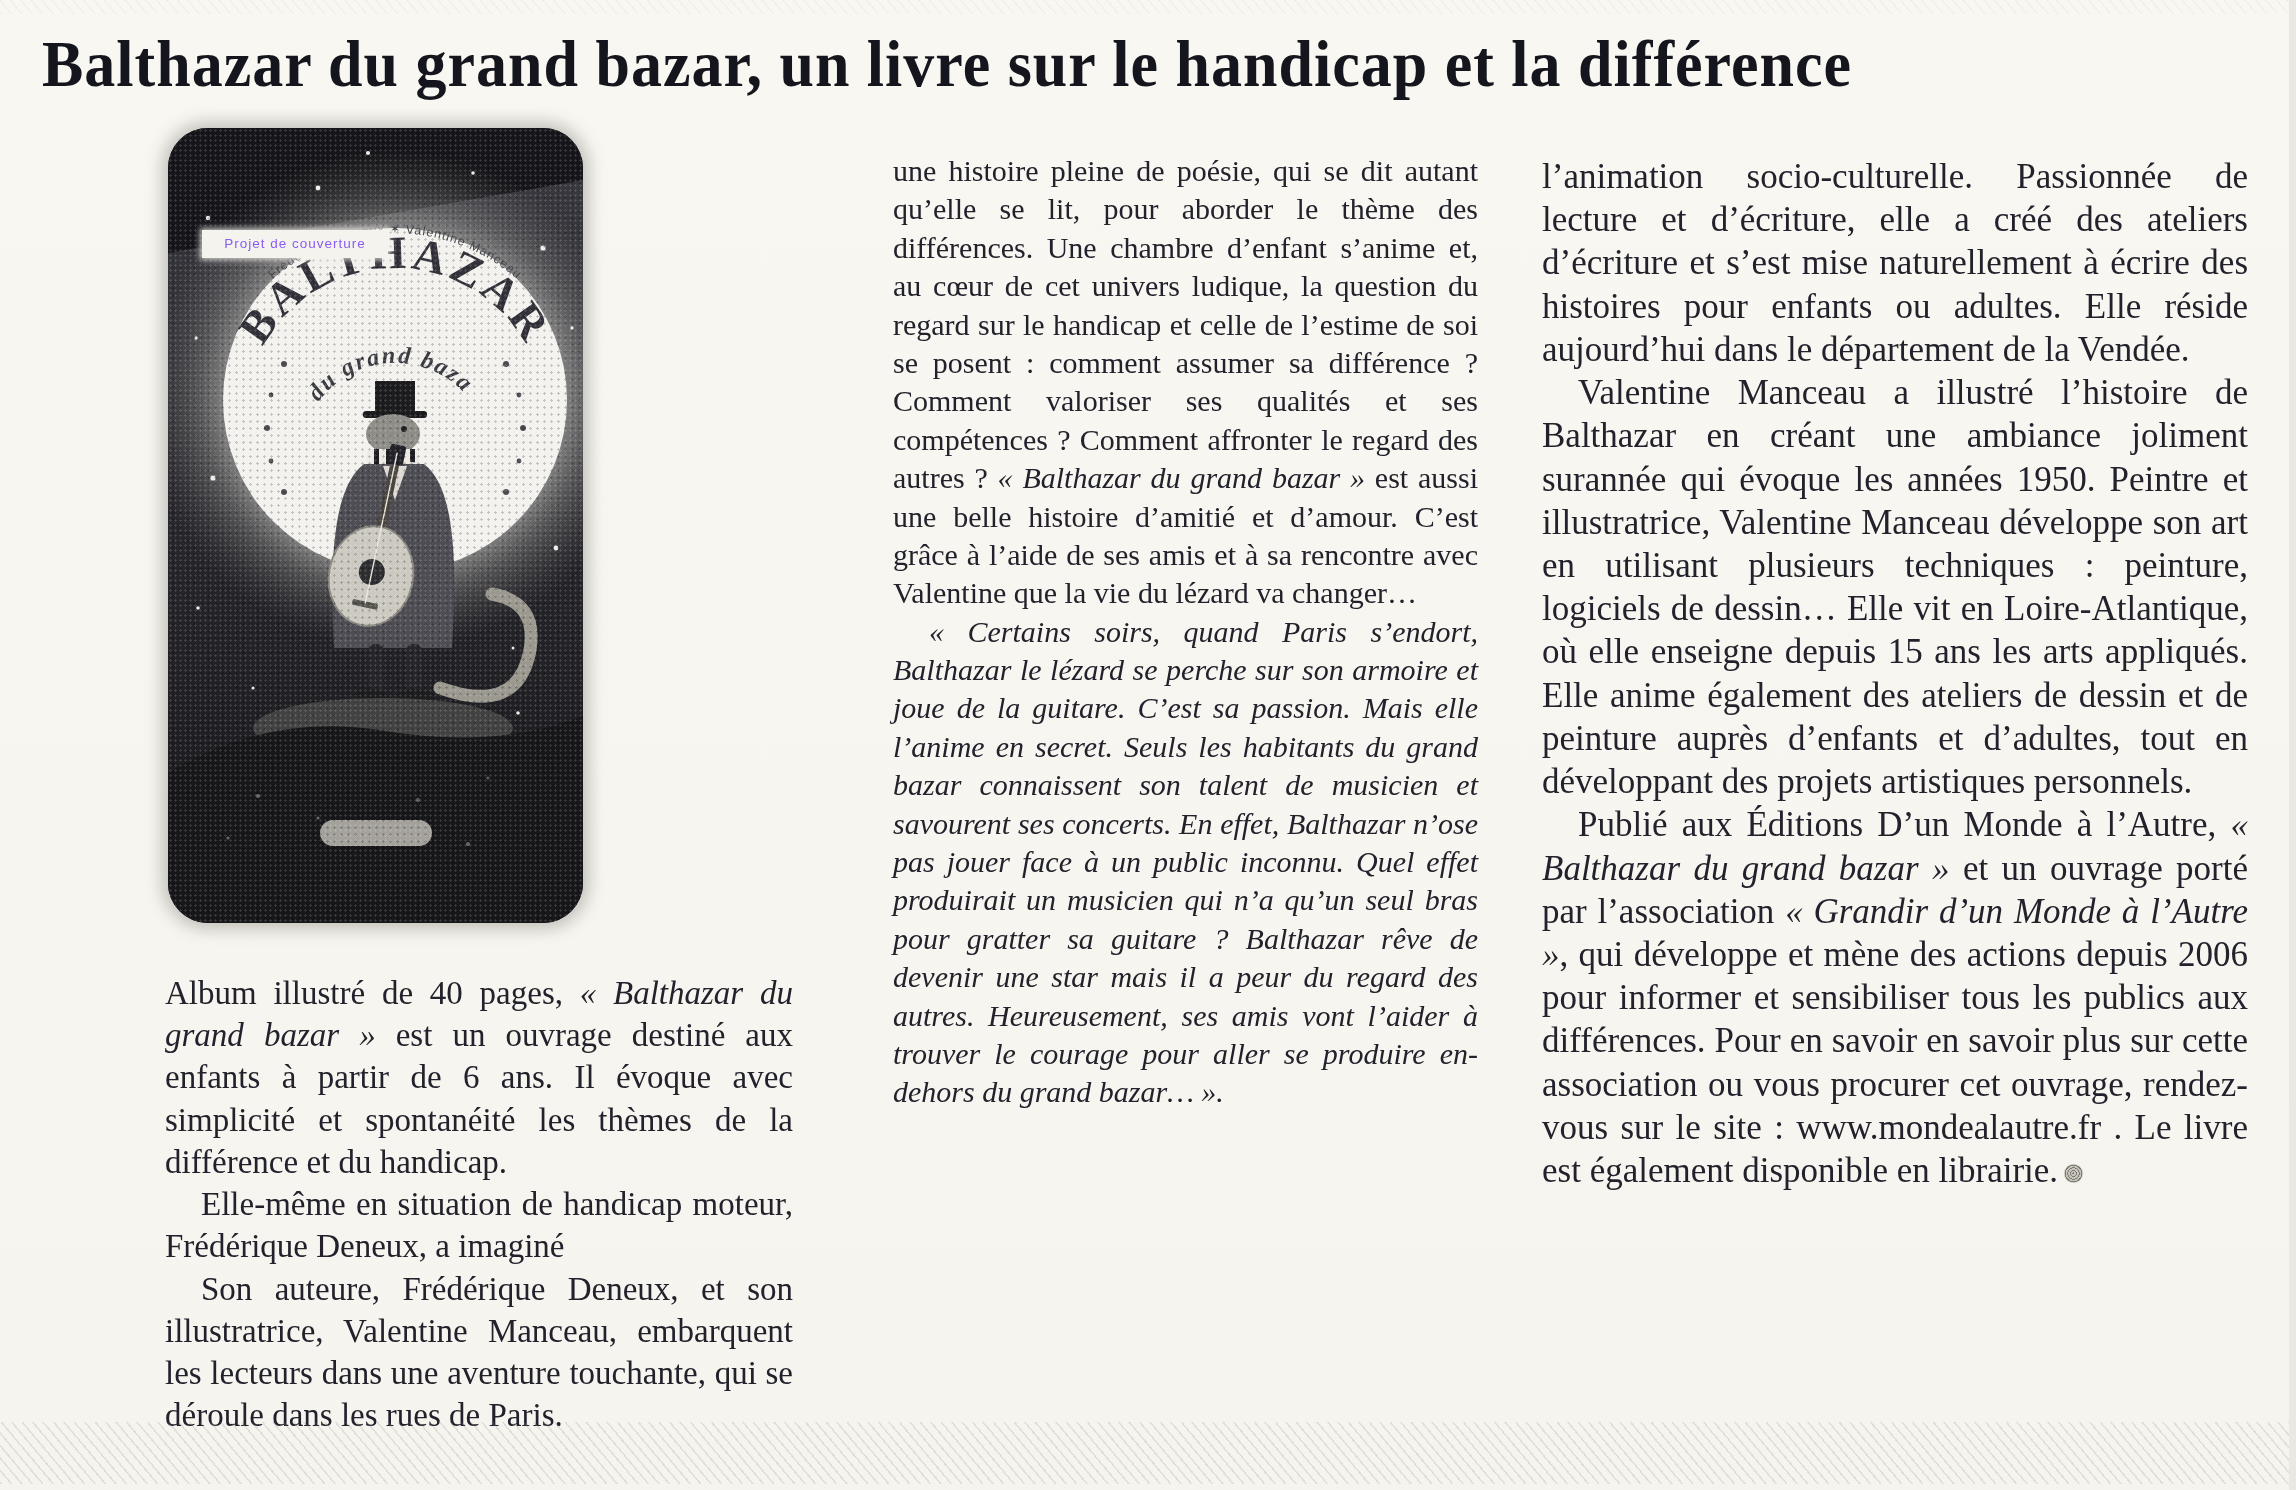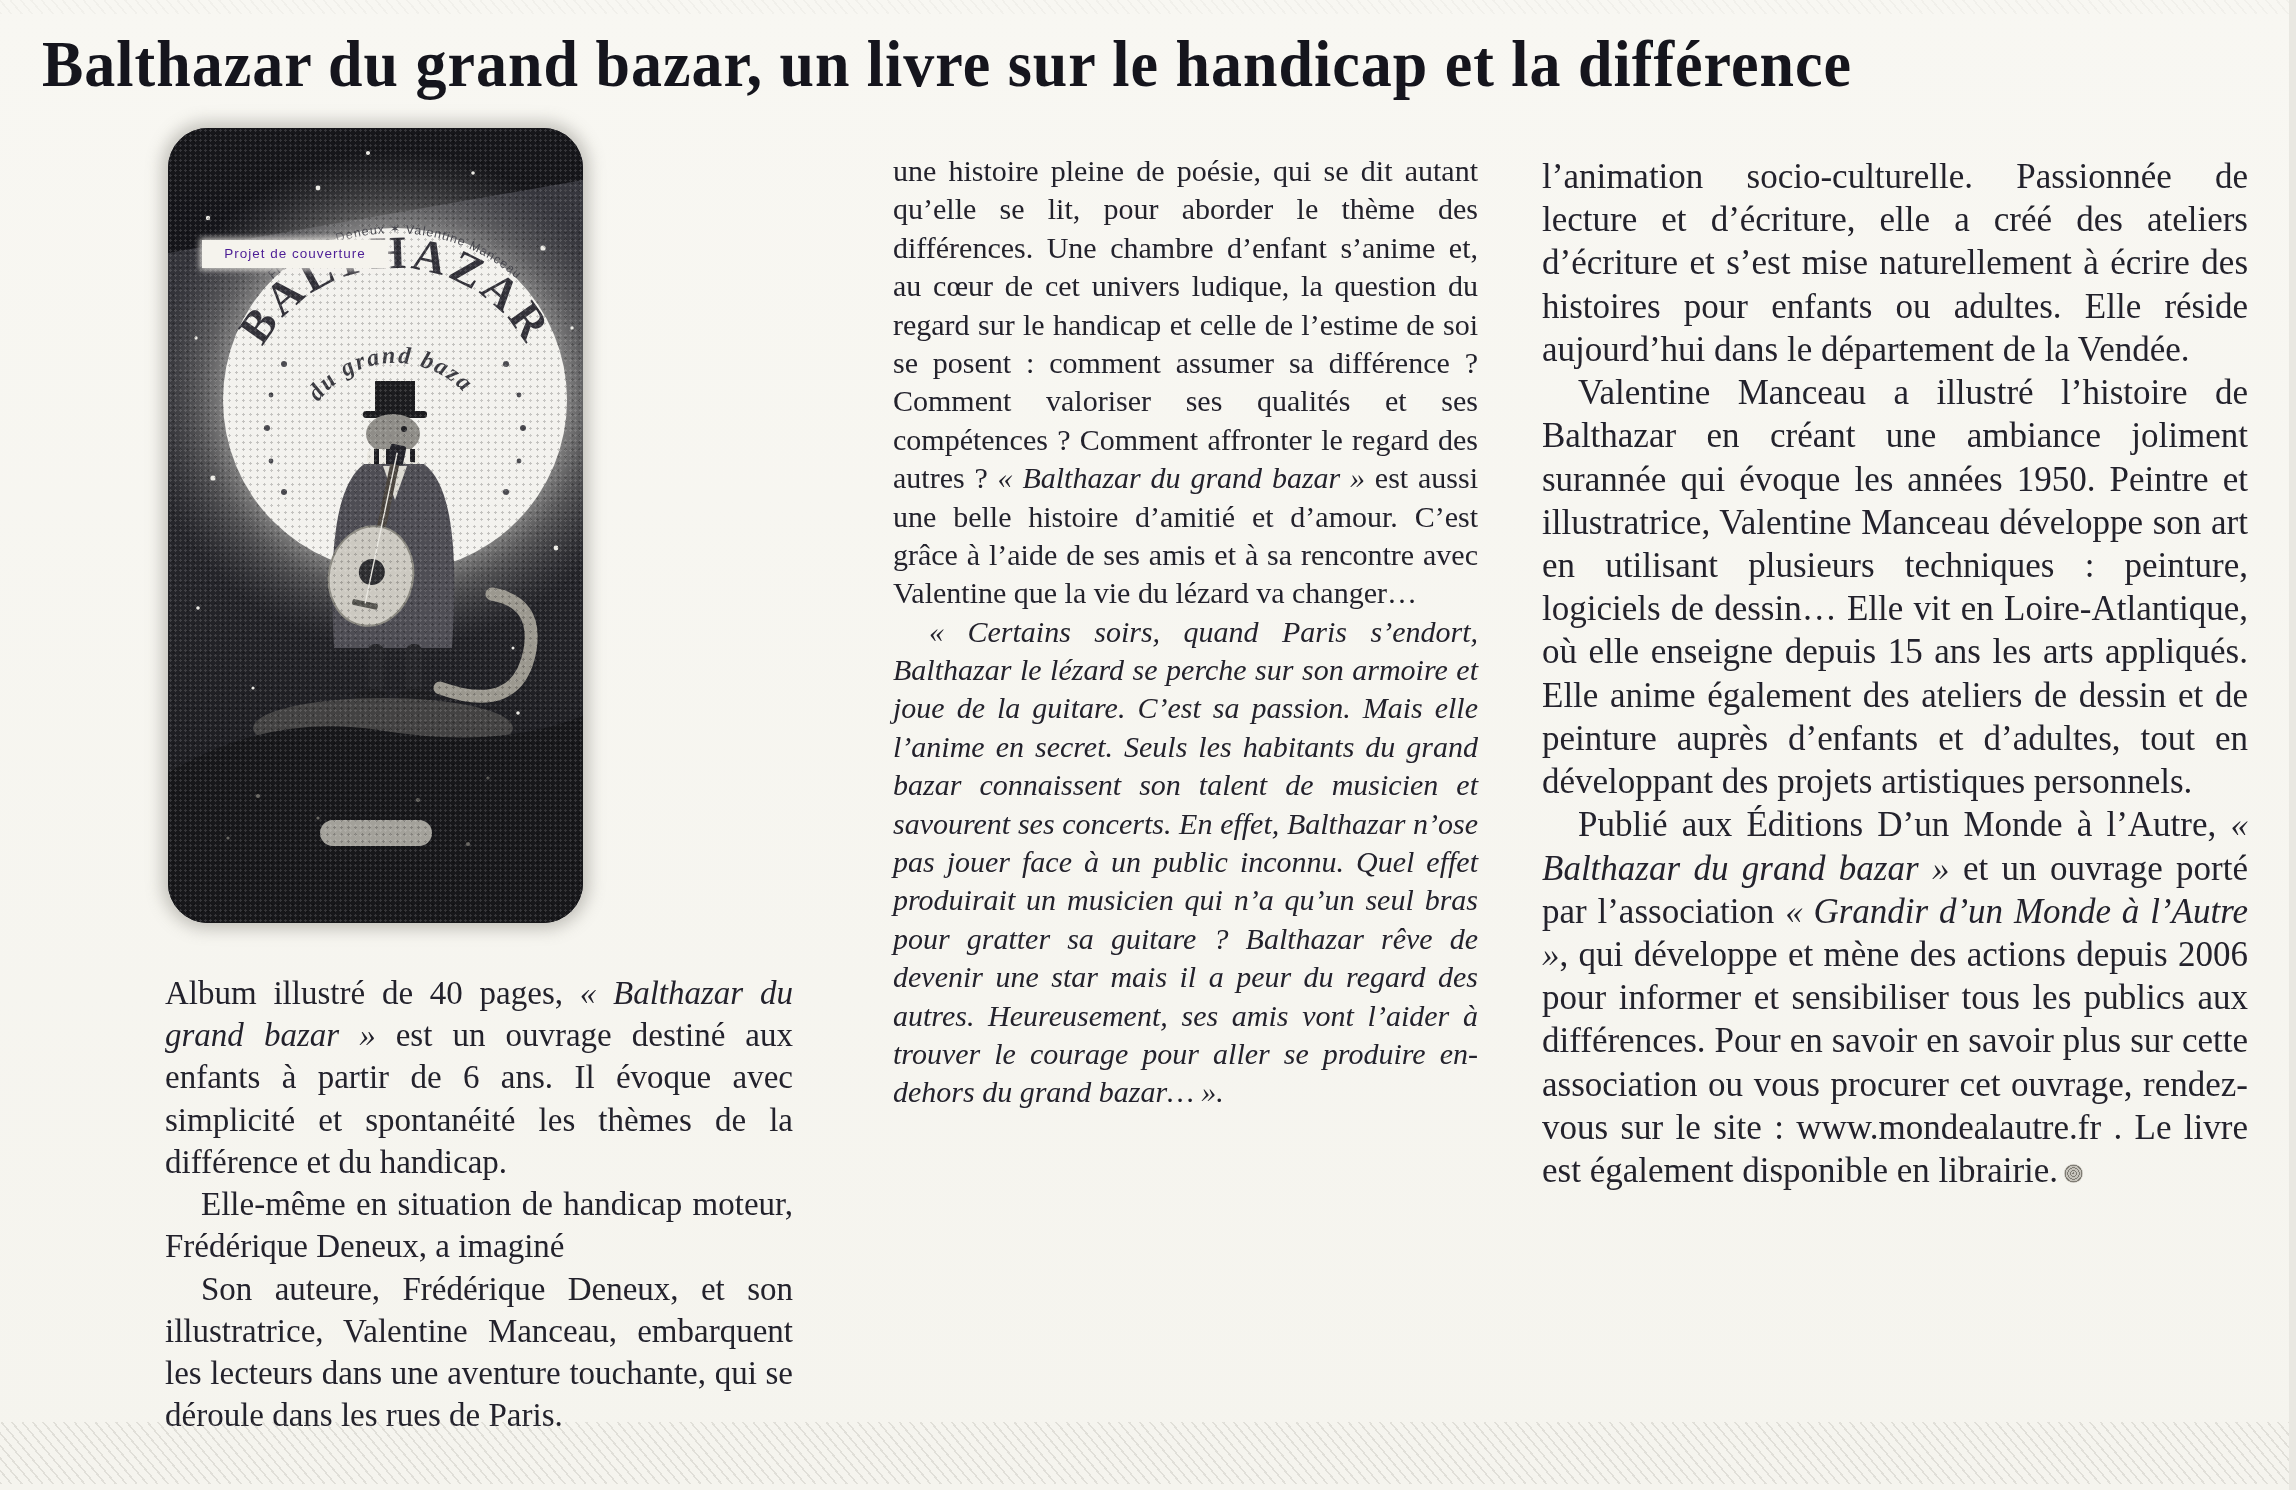--- a/index.html
+++ b/index.html
@@ -37,22 +37,22 @@
   }
   .cover svg{position:absolute;inset:0;border-radius:40px;}
   .cover::after{
     content:"";position:absolute;inset:0;border-radius:40px;pointer-events:none;
     background-image:
       radial-gradient(rgba(255,255,255,.14) 1px, transparent 1.3px),
       radial-gradient(rgba(0,0,0,.20) 1px, transparent 1.3px);
     background-size:5px 5px,7px 7px;background-position:0 0,2px 3px;
   }
   .cover-label{
-    position:absolute;left:34px;top:112px;width:186px;height:28px;
-    background:#f5f3ed;color:#4c1d95;font-size:13.5px;line-height:28px;
+    position:absolute;left:34px;top:102px;width:186px;height:28px;
+    background:#f5f3ed;color:#8b5cf6;font-size:13.5px;line-height:28px;
     text-align:center;letter-spacing:1px;filter:blur(.4px);
     font-family:"Liberation Sans", sans-serif;z-index:3;
     box-shadow:0 0 6px 2px rgba(245,243,237,.8);
   }
   
   .scan-hatch{
     position:absolute;left:0;top:1422px;width:2296px;height:62px;opacity:.55;
     background:repeating-linear-gradient(50deg, rgba(146,143,134,.38) 0 1.6px, transparent 1.6px 8px);
   }
   .scan-hatch.top{top:0;height:14px;opacity:.18;}

